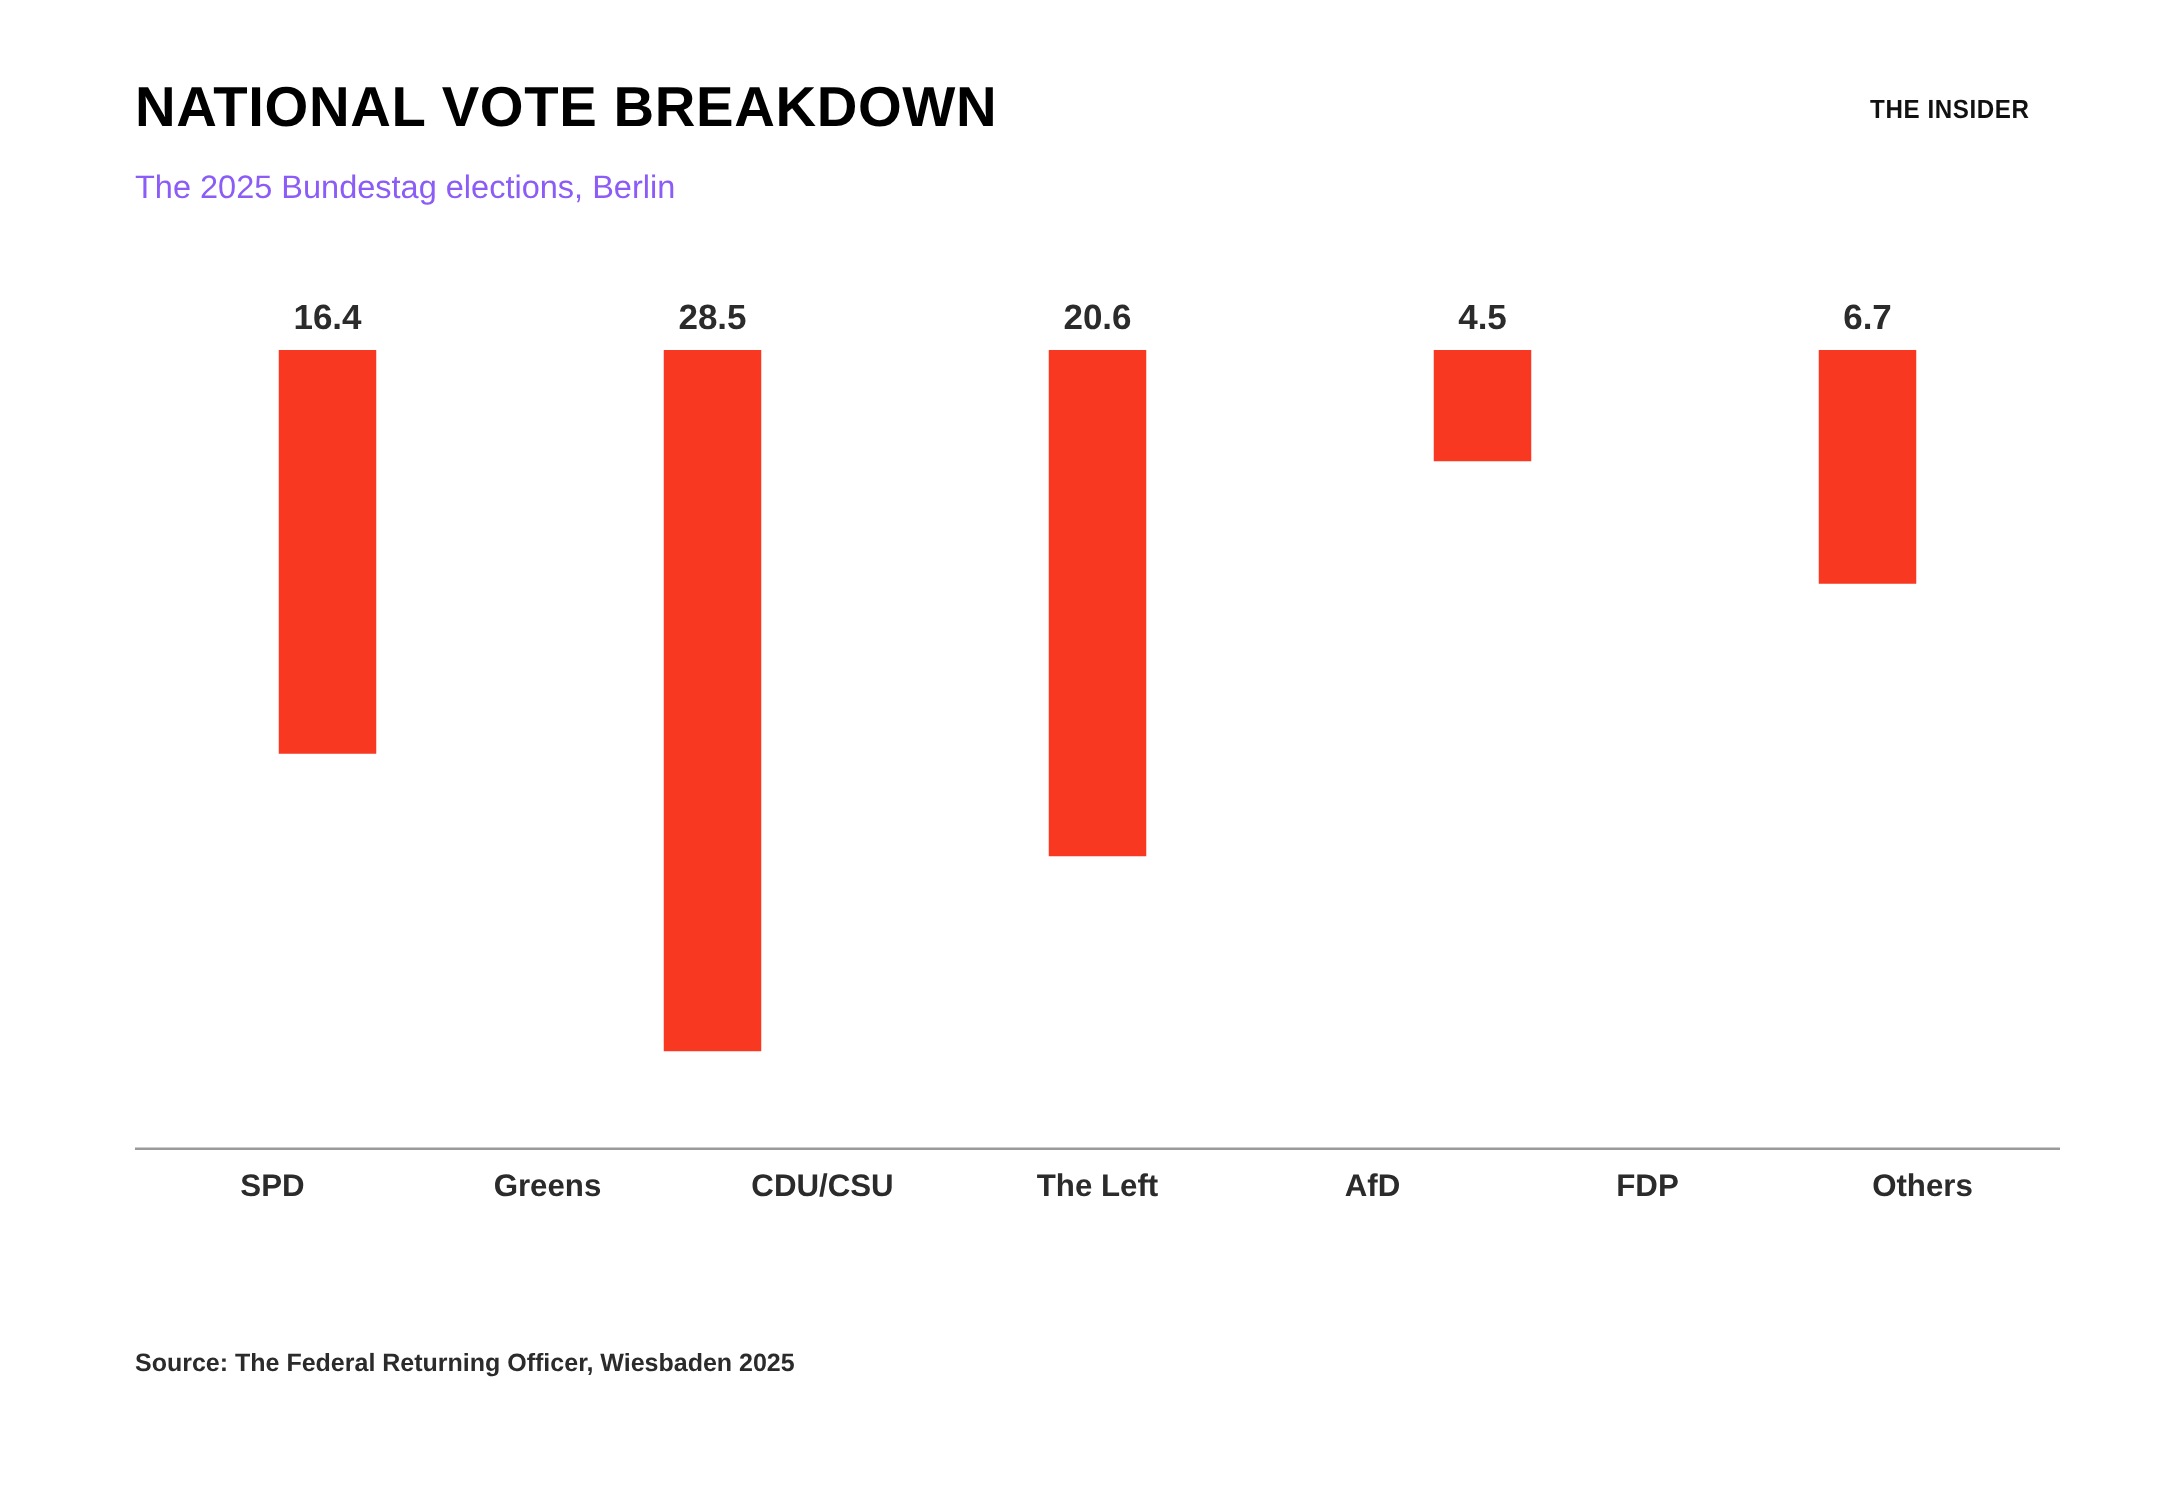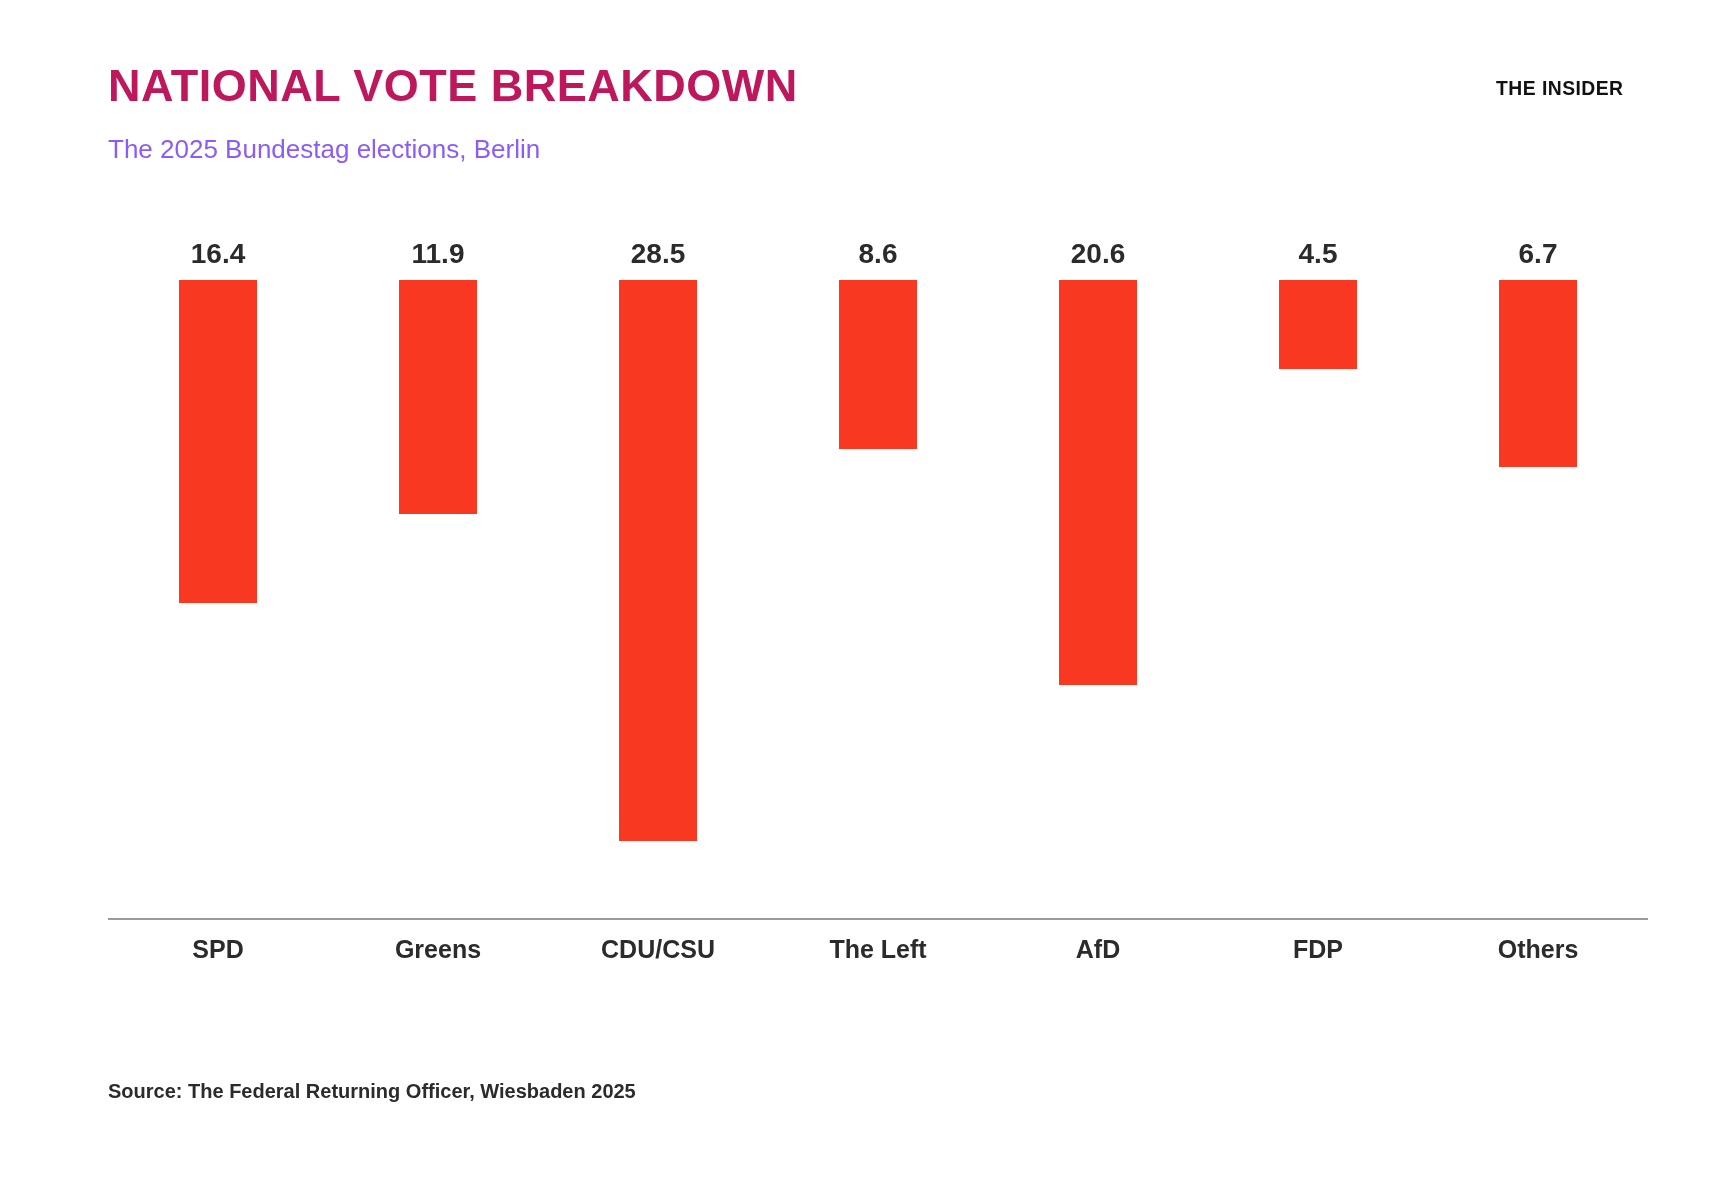--- a/index.html
+++ b/index.html
@@ -24,21 +24,21 @@
   .header {
     position: absolute;
     left: 108px;
     top: 62px;
     right: 108px;
     height: 130px;
   }
   .title {
     font-size: 45px;
     font-weight: bold;
-    color: #be185d;
+    color: #000000;
     letter-spacing: 0.5px;
     margin: 0;
     line-height: 1.05;
   }
   .subtitle {
     font-size: 26px;
     font-weight: normal;
     color: #8b5cf6;
     margin: 26px 0 0 0;
     line-height: 1.1;
@@ -138,30 +138,22 @@
     <div class="brand">THE INSIDER</div>
   </div>
 
   <div class="chart-area">
     <div class="plot" id="plot">
         <div class="bar-slot">
           <div class="bar-value">16.4</div>
           <div class="bar" style="background: rgb(249, 56, 34); height: 322.533px;"></div>
         </div>
         <div class="bar-slot">
-          <div class="bar-value">11.9</div>
-          <div class="bar" style="background: rgb(249, 56, 34); height: 234.033px;"></div>
-        </div>
-        <div class="bar-slot">
           <div class="bar-value">28.5</div>
           <div class="bar" style="background: rgb(249, 56, 34); height: 560.5px;"></div>
-        </div>
-        <div class="bar-slot">
-          <div class="bar-value">8.6</div>
-          <div class="bar" style="background: rgb(249, 56, 34); height: 169.133px;"></div>
         </div>
         <div class="bar-slot">
           <div class="bar-value">20.6</div>
           <div class="bar" style="background: rgb(249, 56, 34); height: 405.133px;"></div>
         </div>
         <div class="bar-slot">
           <div class="bar-value">4.5</div>
           <div class="bar" style="background: rgb(249, 56, 34); height: 88.5px;"></div>
         </div>
         <div class="bar-slot">

